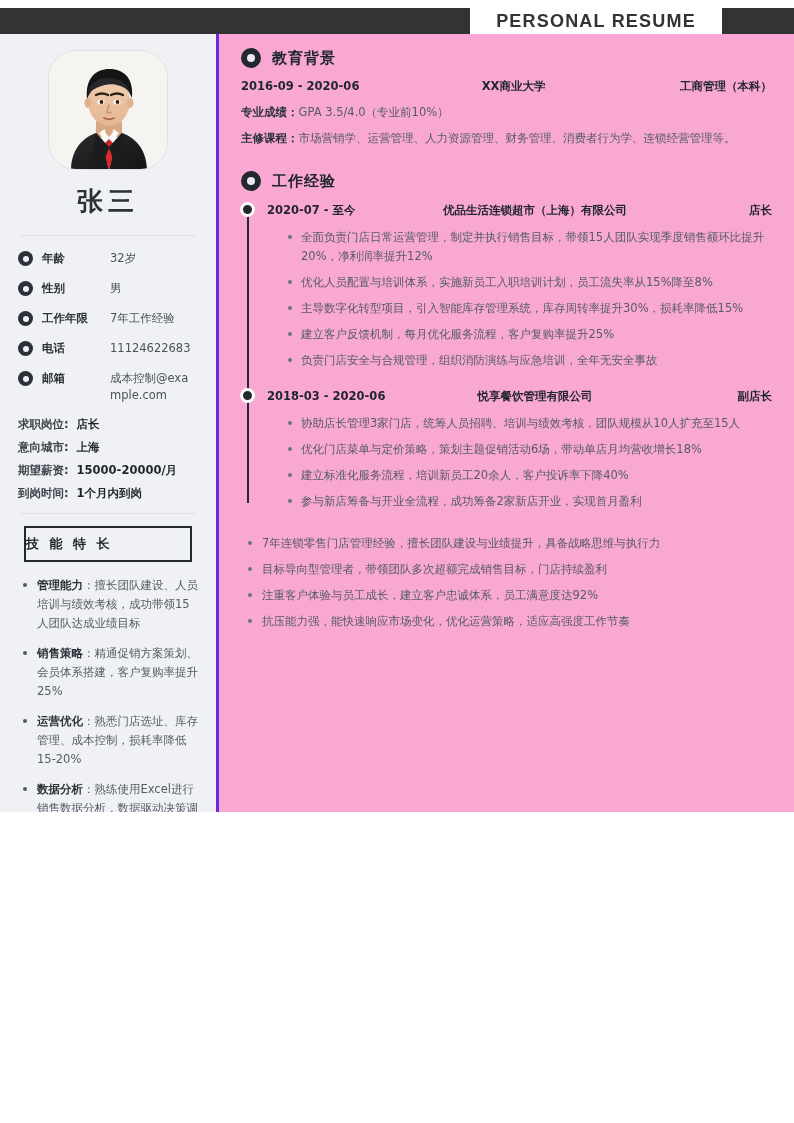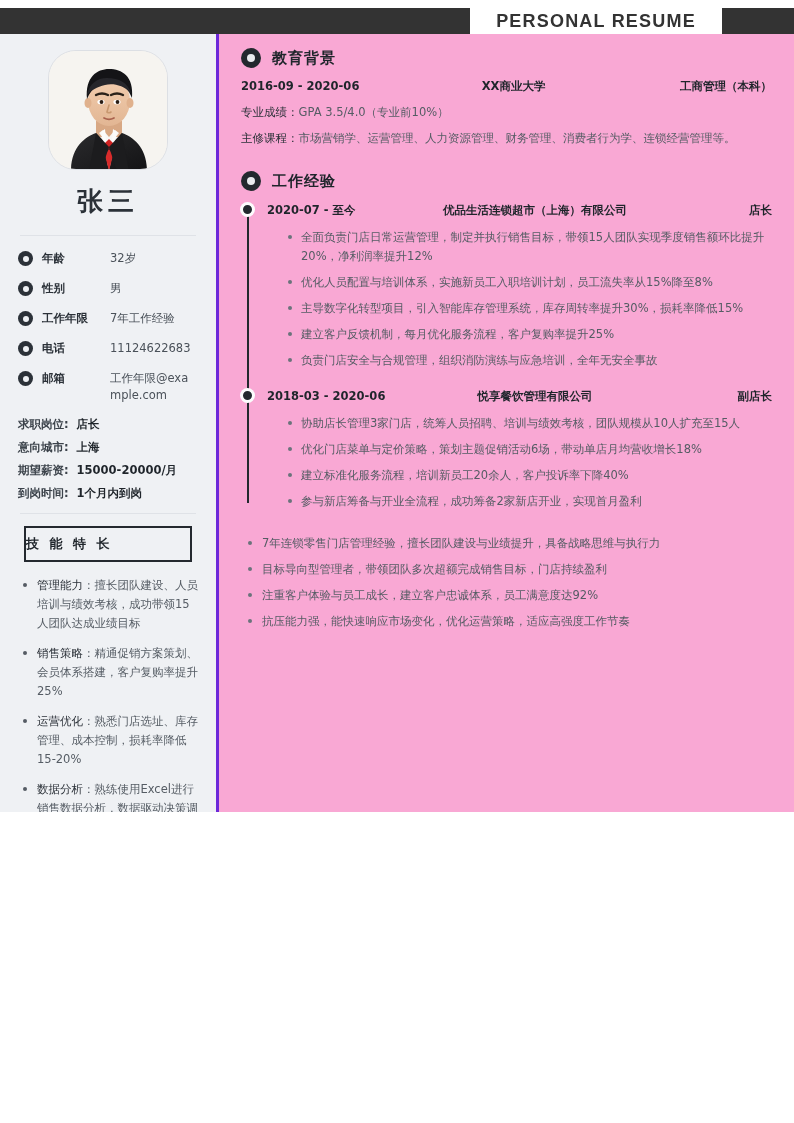--- a/index.html
+++ b/index.html
@@ -191,21 +191,21 @@
     font-family: "DejaVu Sans", sans-serif;
   }
   .skill-item::before {
     content: "";
     position: absolute;
     left: 3px; top: 7px;
     width: 4px; height: 4px;
     border-radius: 50%;
     background: #555c64;
   }
-  .skill-item b { color: #2b3138; font-weight: normal; }
+  .skill-item b { color: #2b3138; font-weight: bold; }
 
   
   .progress-area { margin-top: 10px; padding-bottom: 4px; }
   .progress-block { margin-bottom: 14px; }
   .progress-head {
     display: flex;
     justify-content: space-between;
     align-items: baseline;
     margin-bottom: 5px;
   }
@@ -293,21 +293,21 @@
   .edu-school { flex: 0 0 145px; text-align: center; }
   .edu-major { flex: 1 1 auto; text-align: right; }
 
   .edu-line {
     font-size: 11.5px;
     color: #555c64;
     line-height: 19px;
     margin-bottom: 7px;
     font-family: "DejaVu Sans", sans-serif;
   }
-  .edu-line b { color: #2b3138; font-weight: normal; }
+  .edu-line b { color: #2b3138; font-weight: bold; }
 
   
   .timeline {
     position: relative;
     padding-left: 26px;
     margin-top: 2px;
   }
   .timeline-rail {
     position: absolute;
     left: 6px;
@@ -476,21 +476,21 @@
           <span class="contact-value">7年工作经验</span>
         </div>
         <div class="contact-row">
           <span class="ring-icon"></span>
           <span class="contact-label">电话</span>
           <span class="contact-value">11124622683</span>
         </div>
         <div class="contact-row">
           <span class="ring-icon"></span>
           <span class="contact-label">邮箱</span>
-          <span class="contact-value">工作年限@example.com</span>
+          <span class="contact-value">成本控制@example.com</span>
         </div>
       </div>
 
       <div class="pref-list">
         <div class="pref-row">
           <span class="pref-label">求职岗位:</span>
           <span class="pref-value">店长</span>
         </div>
         <div class="pref-row">
           <span class="pref-label">意向城市:</span>

